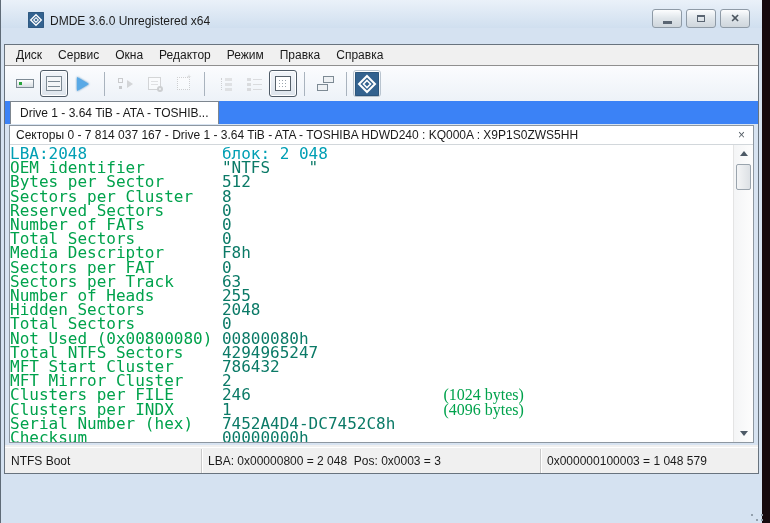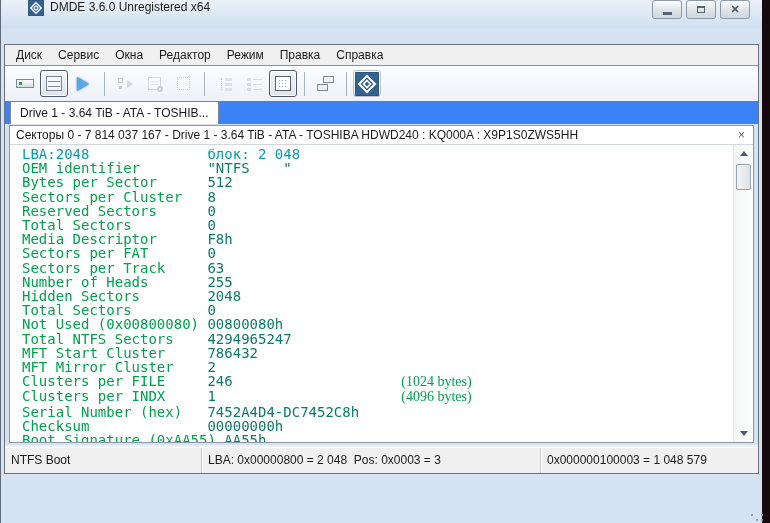--- a/index.html
+++ b/index.html
@@ -3,21 +3,21 @@
 <meta charset="utf-8">
 <style>
   html,body{margin:0;padding:0;}
   body{width:770px;height:523px;overflow:hidden;background:#160a0e;
        font-family:"Liberation Sans",sans-serif;font-size:12px;color:#1a1a1a;
        -webkit-font-smoothing:antialiased;}
   .window{position:relative;width:762px;height:523px;background:#d5e2f1;
           border-left:1px solid #5f6b77;box-sizing:border-box;display:flex;flex-direction:column;}
 
   
-  .titlebar{height:28px;flex:0 0 28px;display:flex;align-items:flex-start;
+  .titlebar{height:28px;flex:0 0 28px;display:flex;align-items:flex-end;
             background:linear-gradient(#eaf1f9,#d0dfef);padding-left:27px;}
   .app-icon{width:16px;height:16px;margin-right:6px;flex:0 0 16px;}
   .title-text{font-size:12px;color:#1c1c1c;white-space:nowrap;}
   .win-controls{margin-left:auto;margin-right:12px;display:flex;gap:4px;}
   .wc-btn{width:30px;height:19px;border:1px solid #8e9aa6;border-radius:3px;
           background:linear-gradient(#fcfdfe,#dfe5ea 50%,#cfd6dc);
           display:flex;align-items:center;justify-content:center;box-sizing:border-box;
           color:#4c5660;font-size:10px;}
   .g-min{width:9px;height:3px;background:#5a6572;margin-top:8px;}
   .g-max{width:8px;height:7px;border:1px solid #5a6572;border-top:2px solid #5a6572;box-sizing:border-box;}
@@ -82,43 +82,43 @@
   .tab{height:22px;background:#ffffff;border:1px solid #7d868f;border-bottom:none;
        display:flex;align-items:center;padding:0 9px;white-space:nowrap;}
 
   
   .panel-wrap{flex:1 1 auto;min-height:0;background:#d7e3f1;padding:1px 4px 2px 4px;display:flex;}
   .panel{flex:1;border:1px solid #8d97a1;background:#ffffff;display:flex;flex-direction:column;min-height:0;min-width:0;}
   .panel-header{height:18px;flex:0 0 18px;border-bottom:1px solid #d2d7db;display:flex;align-items:center;
                 padding:0 6px;white-space:nowrap;overflow:hidden;}
   .ph-close{margin-left:auto;color:#555e66;font-size:12px;line-height:12px;padding:0 2px;}
   .panel-body{flex:1 1 auto;display:flex;min-height:0;}
-  .hexview{flex:1 1 auto;overflow:hidden;padding:2px 0 0 12px;
-           font-family:"DejaVu Sans Mono","Liberation Mono",monospace;font-size:14px;line-height:14.2px;}
+  .hexview{flex:1 1 auto;overflow:hidden;padding:2px 0 0 0;
+           font-family:"DejaVu Sans Mono","Liberation Mono",monospace;font-size:16px;line-height:14.2px;}
   .row{white-space:pre;}
   .row .lab{color:var(--c-label);}
   .row .val{color:var(--c-value);}
   .row .ext{color:var(--c-label);font-family:Liberation Serif, serif;}
   .row.info .lab,.row.info .val{color:var(--c-info);}
 
   
   .vscroll{flex:0 0 19px;border-left:1px solid #e4e4e4;background:linear-gradient(90deg,#f4f5f6,#fdfdfd);
            display:flex;flex-direction:column;align-items:center;}
   .sc-btn{width:17px;height:17px;display:flex;align-items:center;justify-content:center;}
   .tri-up{width:0;height:0;border-left:4px solid transparent;border-right:4px solid transparent;
           border-bottom:5px solid #4d5a66;}
   .tri-down{width:0;height:0;border-left:4px solid transparent;border-right:4px solid transparent;
             border-top:5px solid #4d5a66;}
   .sc-thumb{width:15px;height:26px;margin-top:2px;border:1px solid #9aa4ad;border-radius:2px;
             background:linear-gradient(90deg,#f4f5f6,#dde1e5);box-sizing:border-box;}
   .sc-track{flex:1 1 auto;}
 
   
   .statusbar{height:25px;flex:0 0 25px;background:#f0f0f0;border-top:1px solid #ffffff;
-             display:flex;margin-top:2px;}
+             display:flex;align-items:center;margin-top:2px;}
   .sb-cell{white-space:pre;line-height:24px;overflow:hidden;}
   .sb-1{flex:0 0 190px;padding-left:6px;}
   .sb-2{flex:0 0 332px;padding-left:6px;border-left:1px solid #c9c9c9;box-shadow:inset 1px 0 0 #ffffff;}
   .sb-3{flex:1 1 auto;padding-left:6px;border-left:1px solid #c9c9c9;box-shadow:inset 1px 0 0 #ffffff;}
 
   
   .bottomframe{height:33px;flex:0 0 33px;background:#d5e2f1;position:relative;}
   .grip{position:absolute;right:9px;bottom:7px;width:2px;height:2px;background:#93a0ad;
         box-shadow:5px 5px 0 #93a0ad,10px 10px 0 #93a0ad,10px 0 0 #93a0ad,10px 5px 0 #93a0ad,5px 10px 0 #93a0ad;}
 </style>
@@ -217,20 +217,21 @@
           <span>Секторы 0 - 7 814 037 167 - Drive 1 - 3.64 TiB - ATA - TOSHIBA HDWD240 : KQ000A : X9P1S0ZWS5HH</span>
           <span class="ph-close">×</span>
         </div>
         <div class="panel-body">
           <div class="hexview">
               <div class="row info"><span class="lab">LBA:2048              </span><span class="val">блок: 2 048</span></div>
               <div class="row"><span class="lab">OEM identifier        </span><span class="val">"NTFS    "</span></div>
               <div class="row"><span class="lab">Bytes per Sector      </span><span class="val">512</span></div>
               <div class="row"><span class="lab">Sectors per Cluster   </span><span class="val">8</span></div>
               <div class="row"><span class="lab">Reserved Sectors      </span><span class="val">0</span></div>
+              <div class="row"><span class="lab">Number of FATs        </span><span class="val">0</span></div>
               <div class="row"><span class="lab">Total Sectors         </span><span class="val">0</span></div>
               <div class="row"><span class="lab">Media Descriptor      </span><span class="val">F8h</span></div>
               <div class="row"><span class="lab">Sectors per FAT       </span><span class="val">0</span></div>
               <div class="row"><span class="lab">Sectors per Track     </span><span class="val">63</span></div>
               <div class="row"><span class="lab">Number of Heads       </span><span class="val">255</span></div>
               <div class="row"><span class="lab">Hidden Sectors        </span><span class="val">2048</span></div>
               <div class="row"><span class="lab">Total Sectors         </span><span class="val">0</span></div>
               <div class="row"><span class="lab">Not Used (0x00800080) </span><span class="val">00800080h</span></div>
               <div class="row"><span class="lab">Total NTFS Sectors    </span><span class="val">4294965247</span></div>
               <div class="row"><span class="lab">MFT Start Cluster     </span><span class="val">786432</span></div>

